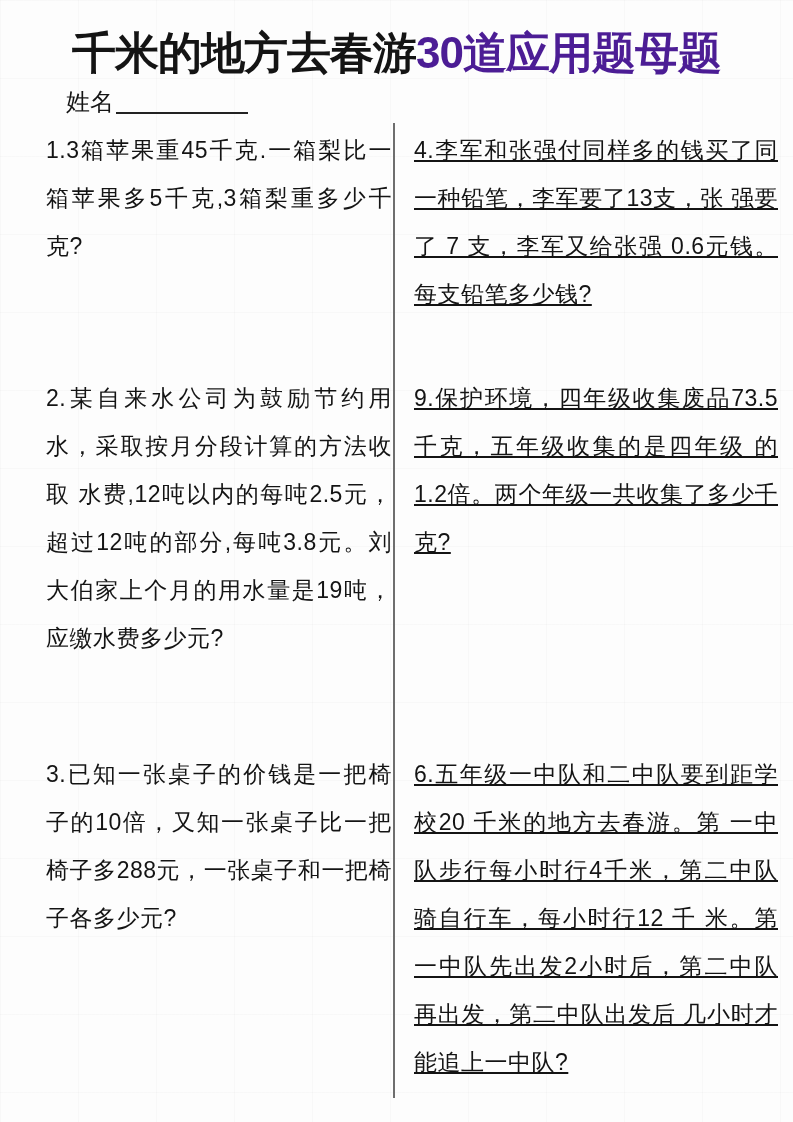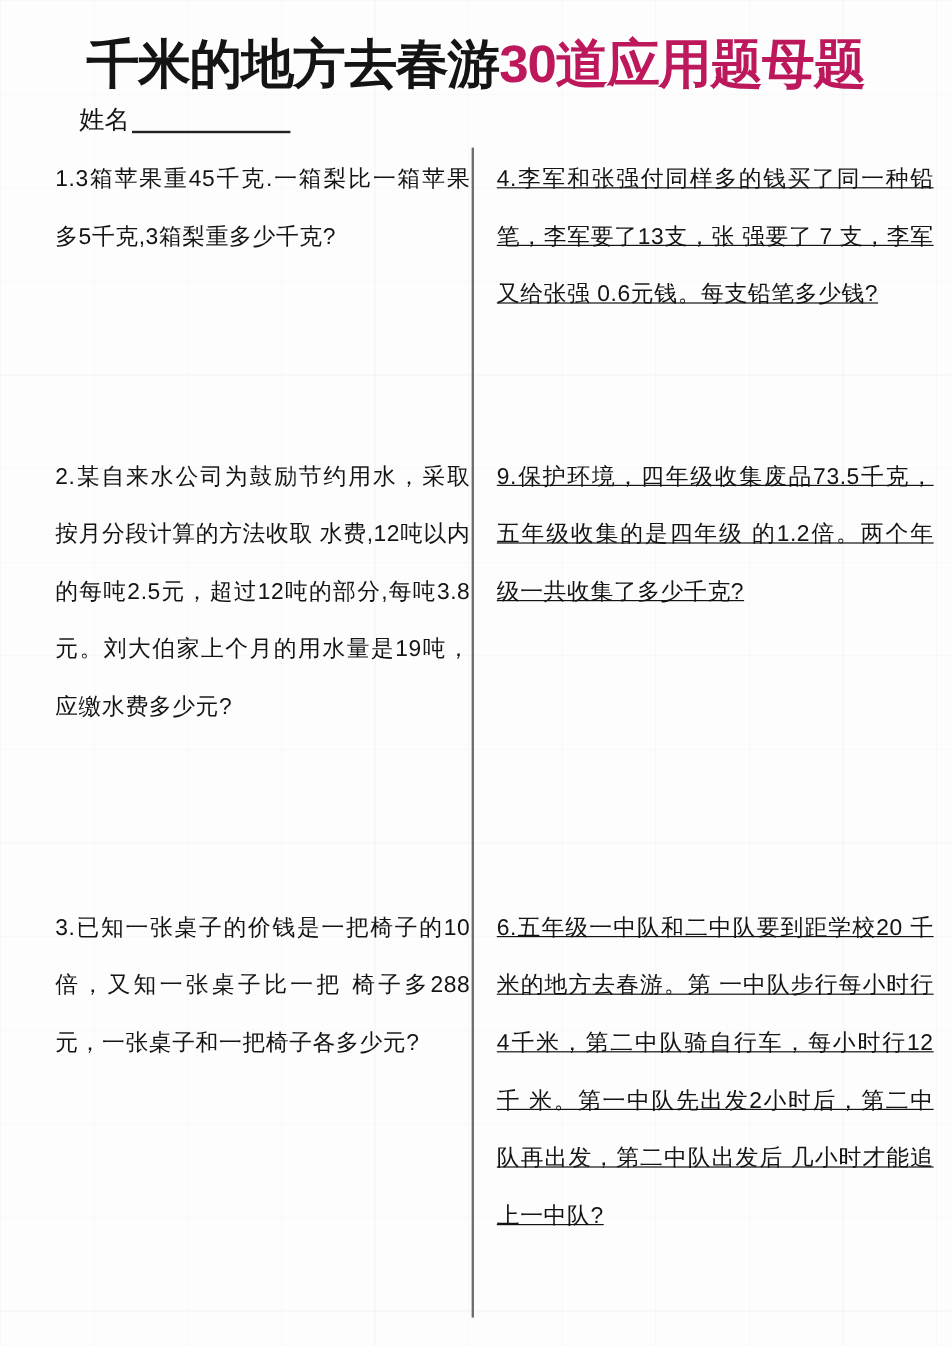--- a/index.html
+++ b/index.html
@@ -14,22 +14,22 @@
     color:#141414;
     overflow:hidden;
   }
   .title{
     position:absolute; top:24px; left:0; right:0;
     text-align:center;
     font-size:44px; font-weight:900;
     letter-spacing:-1px;
     white-space:nowrap;
   }
-  .title .red{ color:#be185d; }
-  .fields{ position:absolute; top:86px; left:0; right:17px; height:30px; font-size:21px; }
+  .title .red{ color:#4c1d95; }
+  .fields{ position:absolute; top:86px; left:0; right:17px; height:30px; font-size:24px; }
   .field{ position:absolute; top:0; white-space:nowrap; }
   .field-name{ left:66px; }
   .field-class{ left:296px; }
   .field-examno{ left:528px; }
   .blank{
     display:inline-block;
     border-bottom:2px solid #222;
     height:20px;
     vertical-align:-4px;
     margin-left:2px;
@@ -38,21 +38,21 @@
   .blank-2{ width:157px; }
   .blank-3{ width:150px; }
   .divider{
     position:absolute;
     left:393px; top:123px;
     width:2px; height:975px;
     background:#6e6e6e;
   }
   .problem{
     position:absolute;
-    font-size:19px;
+    font-size:23px;
     line-height:48px;
     text-align:justify;
     letter-spacing:0.5px;
   }
   .col-left{ left:46px;  width:346px; }
   .col-right{ left:414px; width:364px;text-decoration:underline; }
   .row-1{ top:126px; }
   .row-2{ top:374px; }
   .row-3{ top:750px; }
 </style>

